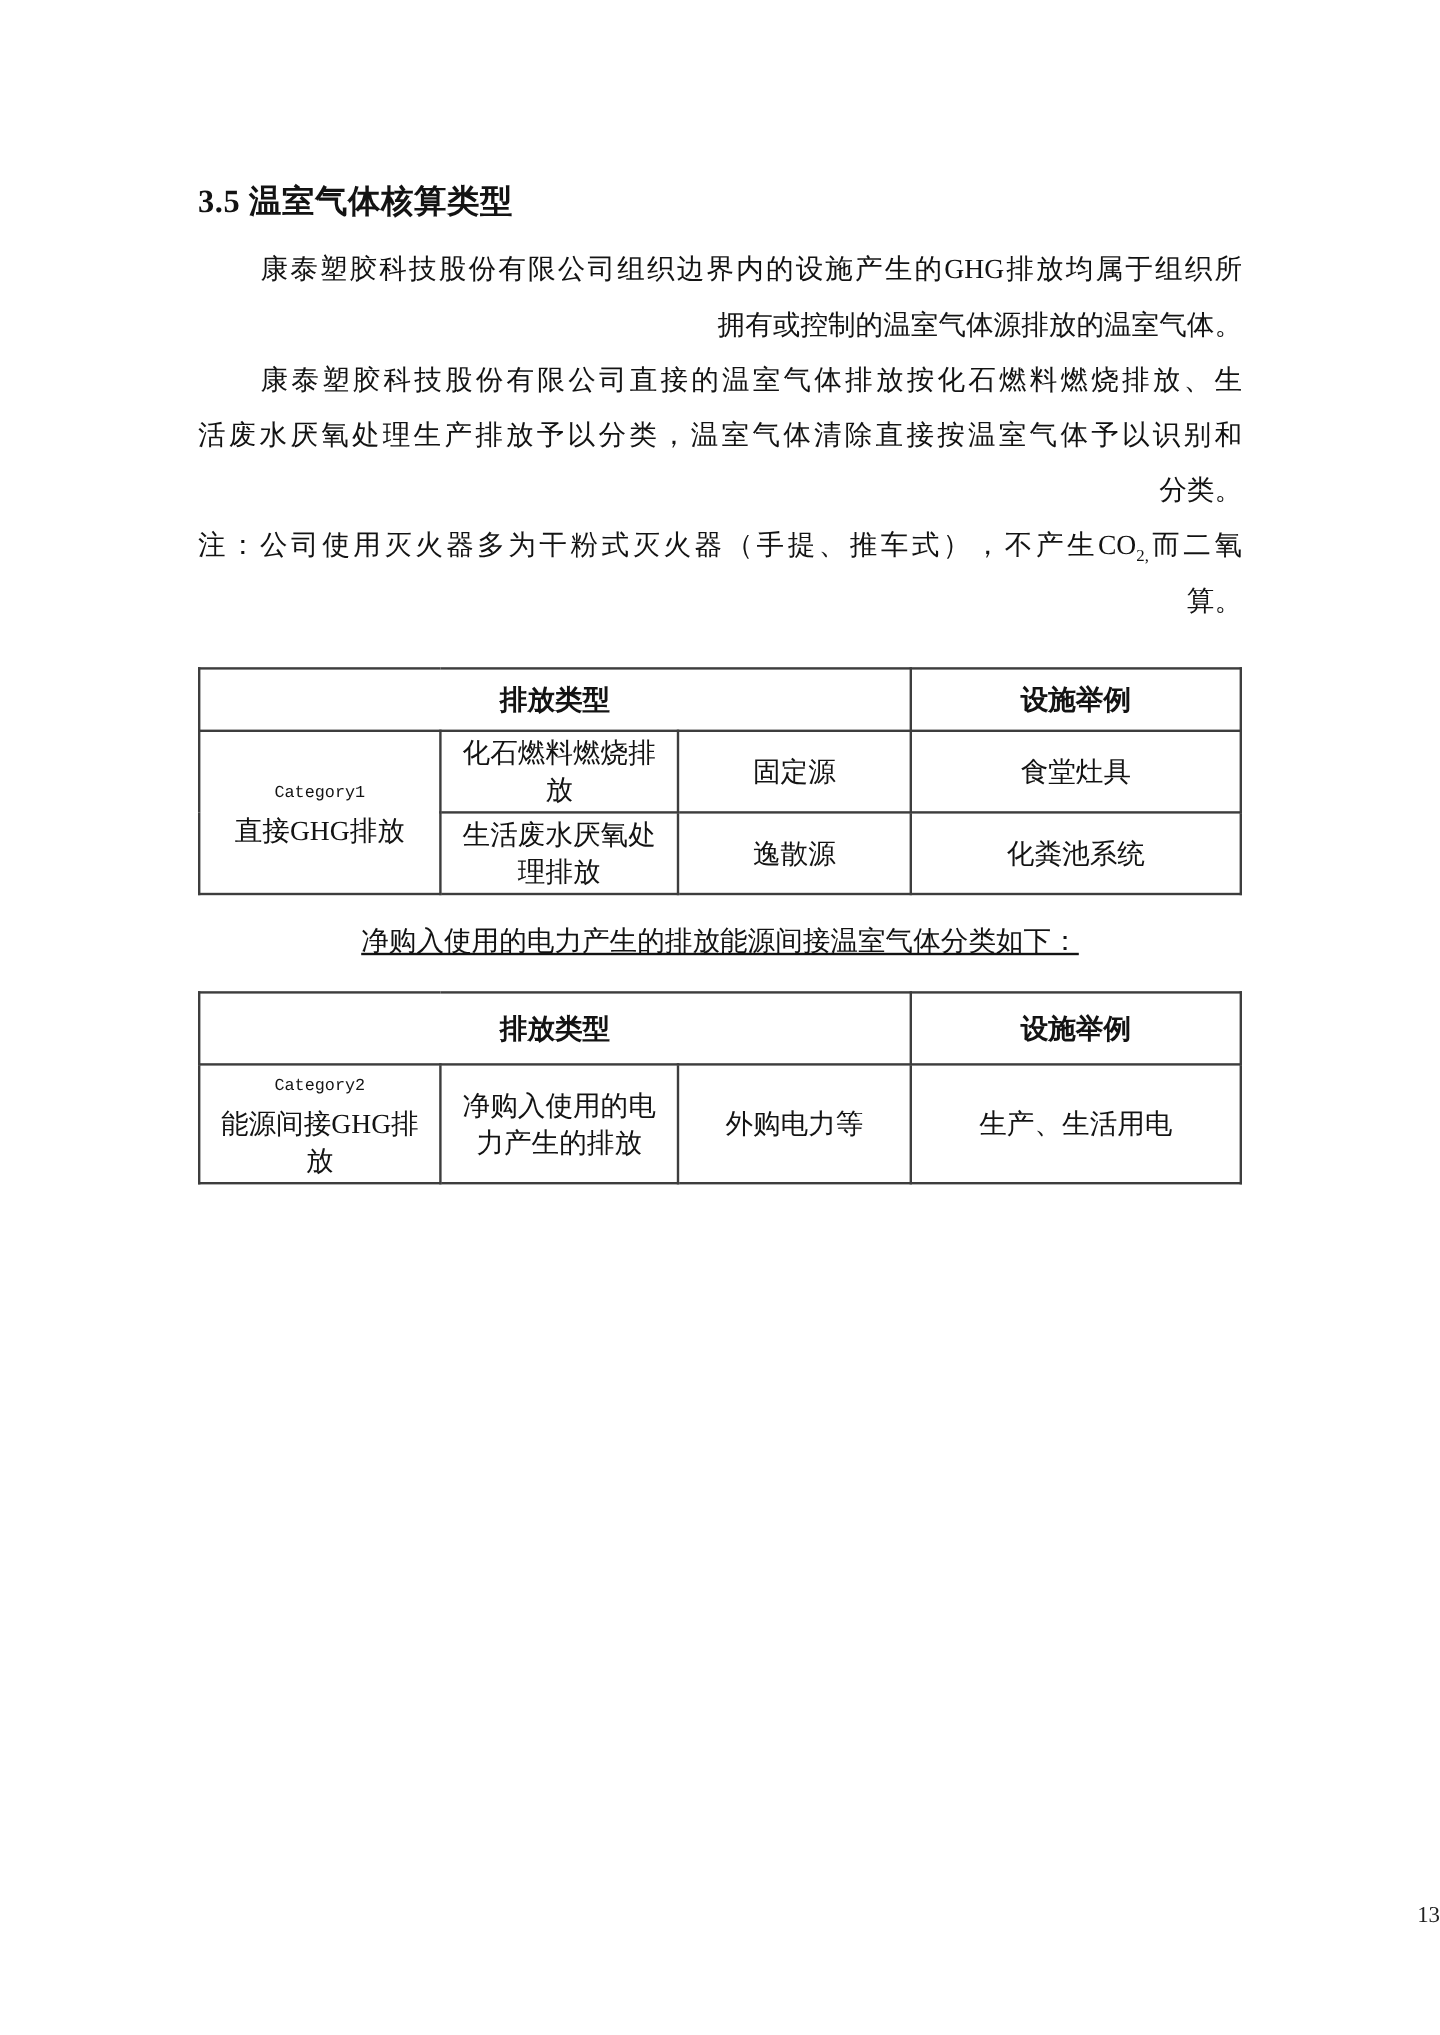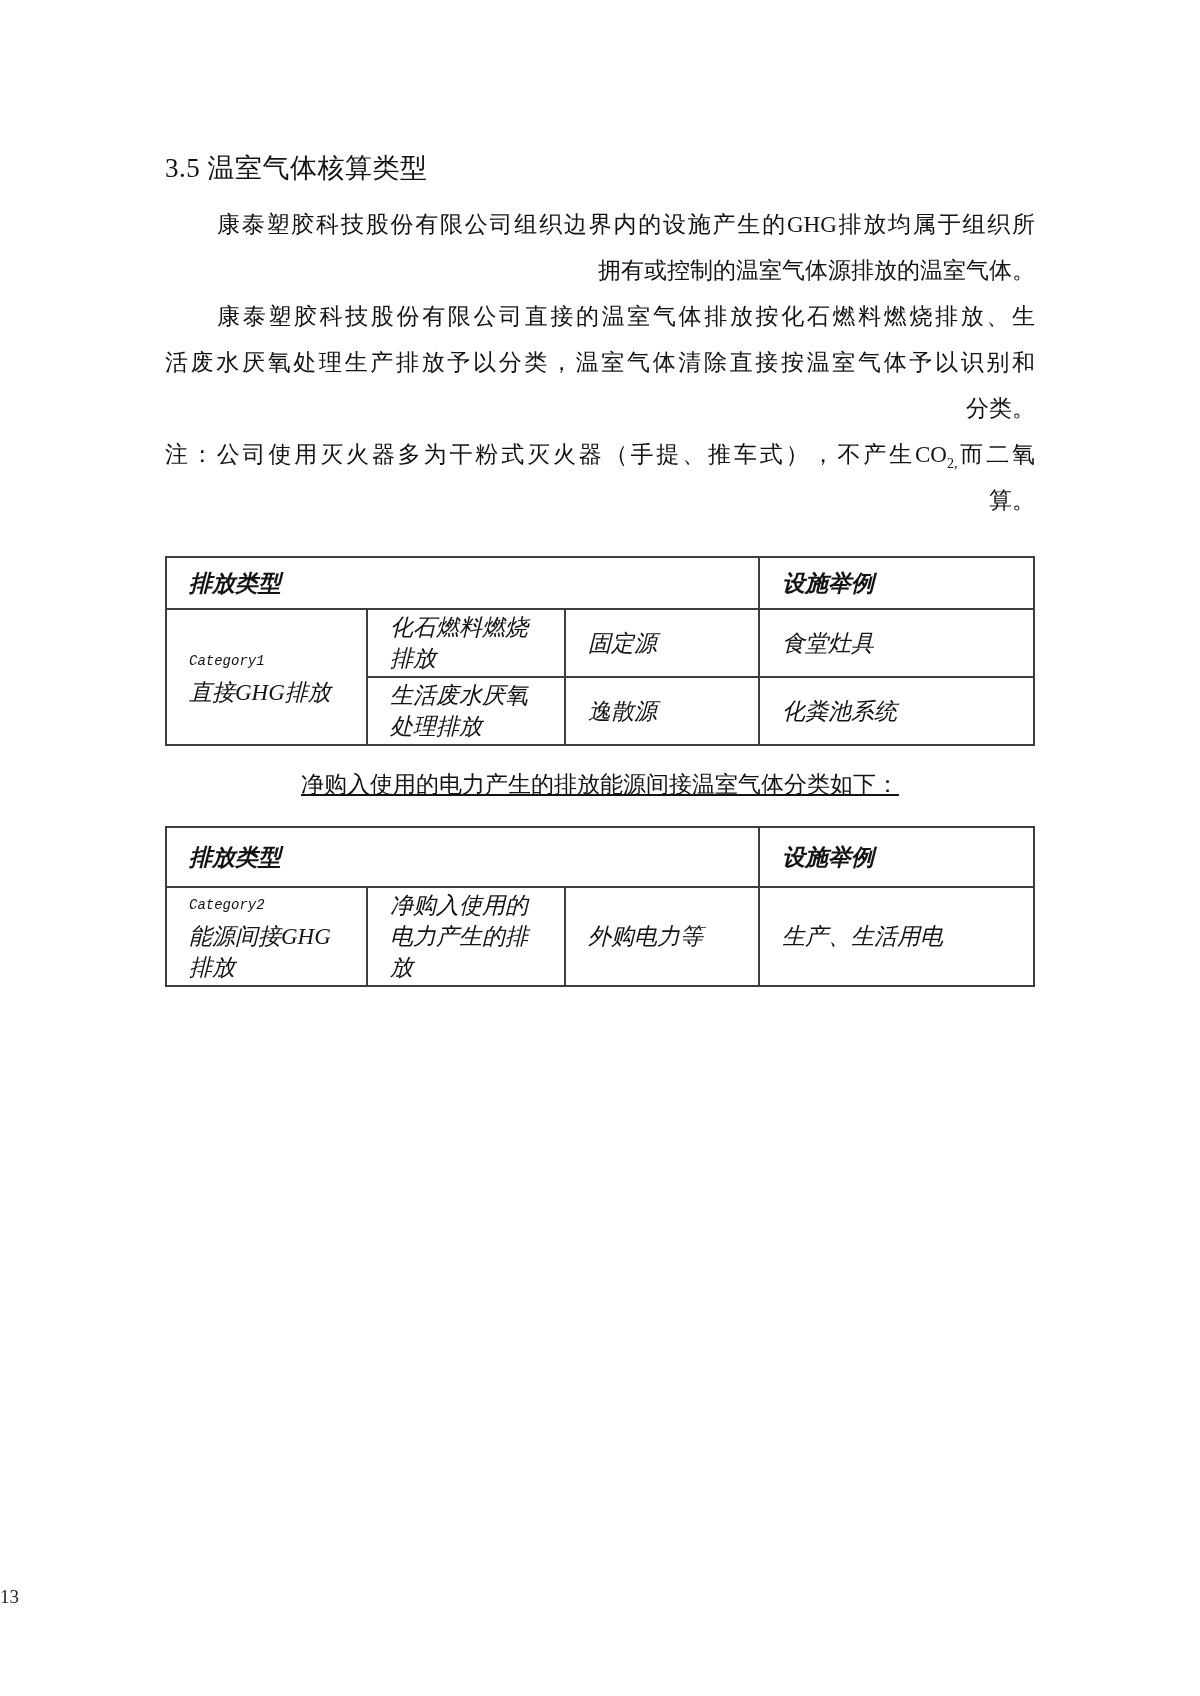--- a/index.html
+++ b/index.html
@@ -13,21 +13,21 @@
     overflow: hidden;
   }
   .content {
     position: absolute;
     left: 165px;
     top: 148px;
     width: 870px;
   }
   .heading {
     font-size: 27px;
-    font-weight: normal;
+    font-weight: bold;
     line-height: 40px;
     margin: 0 0 14px 0;
     letter-spacing: 0.5px;
   }
   .tline {
     font-size: 23px;
     line-height: 46px;
     height: 46px;
     overflow: hidden;
   }
@@ -40,47 +40,46 @@
   }
   table.doc-table {
     border-collapse: collapse;
     table-layout: fixed;
     width: 868px;
   }
   table.t1 { margin-top: 32px; }
   table.t2 { margin-top: 18px; }
   .doc-table td {
     border: 2px solid #3d3d3d;
-    text-align: left;
+    text-align: center;
     vertical-align: middle;
     font-size: 23px;
     line-height: 31px;
-    padding: 2px 22px;
+    padding: 2px 8px;
     overflow: hidden;
-    font-style: italic;
   }
   .doc-table td.hdr { font-weight: bold; }
   .t1 td.hdr { height: 46px; }
   .t1 td.drow { height: 60px; }
   .t2 td.hdr { height: 54px; }
   .t2 td.drow { height: 92px; }
   .cat-latin { font-family: "Liberation Mono", monospace; font-size: 14px; }
   .mid-text {
     margin-top: 16px;
     font-size: 23px;
     line-height: 46px;
     text-align: center;
     text-decoration: underline;
   }
   .page-number {
     position: absolute;
     left: 0;
     top: 1586px;
     width: 100%;
-    text-align: left;
+    text-align: right;
     font-size: 19px;
     color: #222;
   }
 </style>
 </head>
 <body>
 
 <div class="page">
   <div class="content">
 

